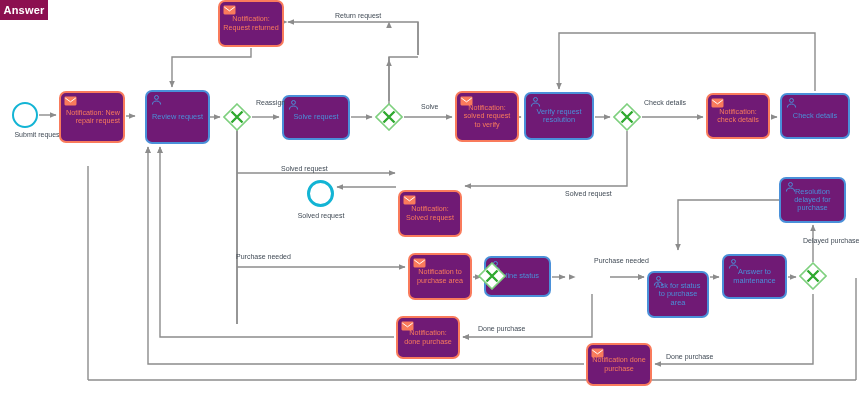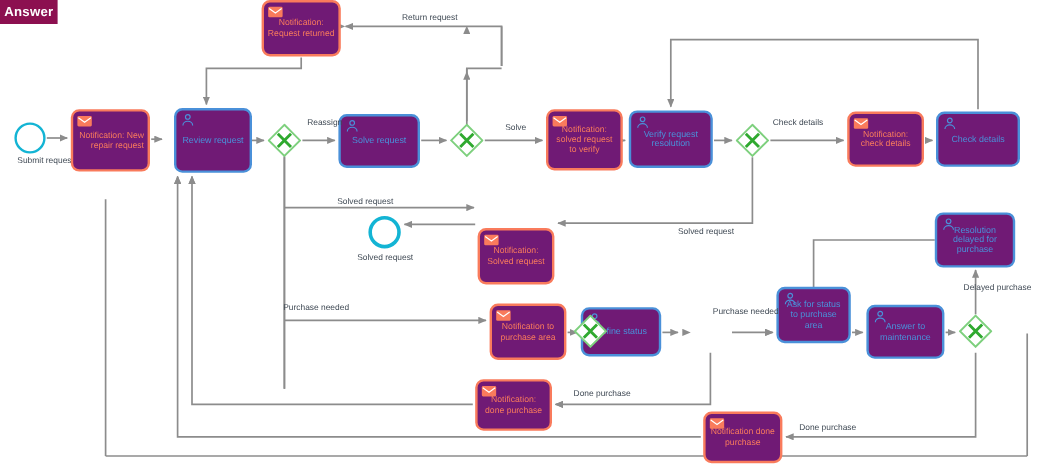--- a/index.html
+++ b/index.html
@@ -180,21 +180,21 @@
   </div>
 
   <div class="node task" style="left:484px;top:256px;width:67px;height:41px;">
     <svg class="nicon" viewBox="0 0 16 16">
       <circle cx="8" cy="4.6" r="2.6" fill="none" stroke="#4a90d9" stroke-width="1.3"></circle>
       <path d="M2.6,14 a5.4,4.6 0 0 1 10.8,0" fill="none" stroke="#4a90d9" stroke-width="1.3"></path>
     </svg>
     <span class="lbl">Define status</span>
   </div>
 
-  <div class="node task" style="left:647px;top:239px;width:62px;height:47px;">
+  <div class="node task" style="left:647px;top:271px;width:62px;height:47px;">
     <svg class="nicon" viewBox="0 0 16 16">
       <circle cx="8" cy="4.6" r="2.6" fill="none" stroke="#4a90d9" stroke-width="1.3"></circle>
       <path d="M2.6,14 a5.4,4.6 0 0 1 10.8,0" fill="none" stroke="#4a90d9" stroke-width="1.3"></path>
     </svg>
     <span class="lbl">Ask for status to purchase area</span>
   </div>
 
   <div class="node task" style="left:722px;top:254px;width:65px;height:45px;">
     <svg class="nicon" viewBox="0 0 16 16">
       <circle cx="8" cy="4.6" r="2.6" fill="none" stroke="#4a90d9" stroke-width="1.3"></circle>

